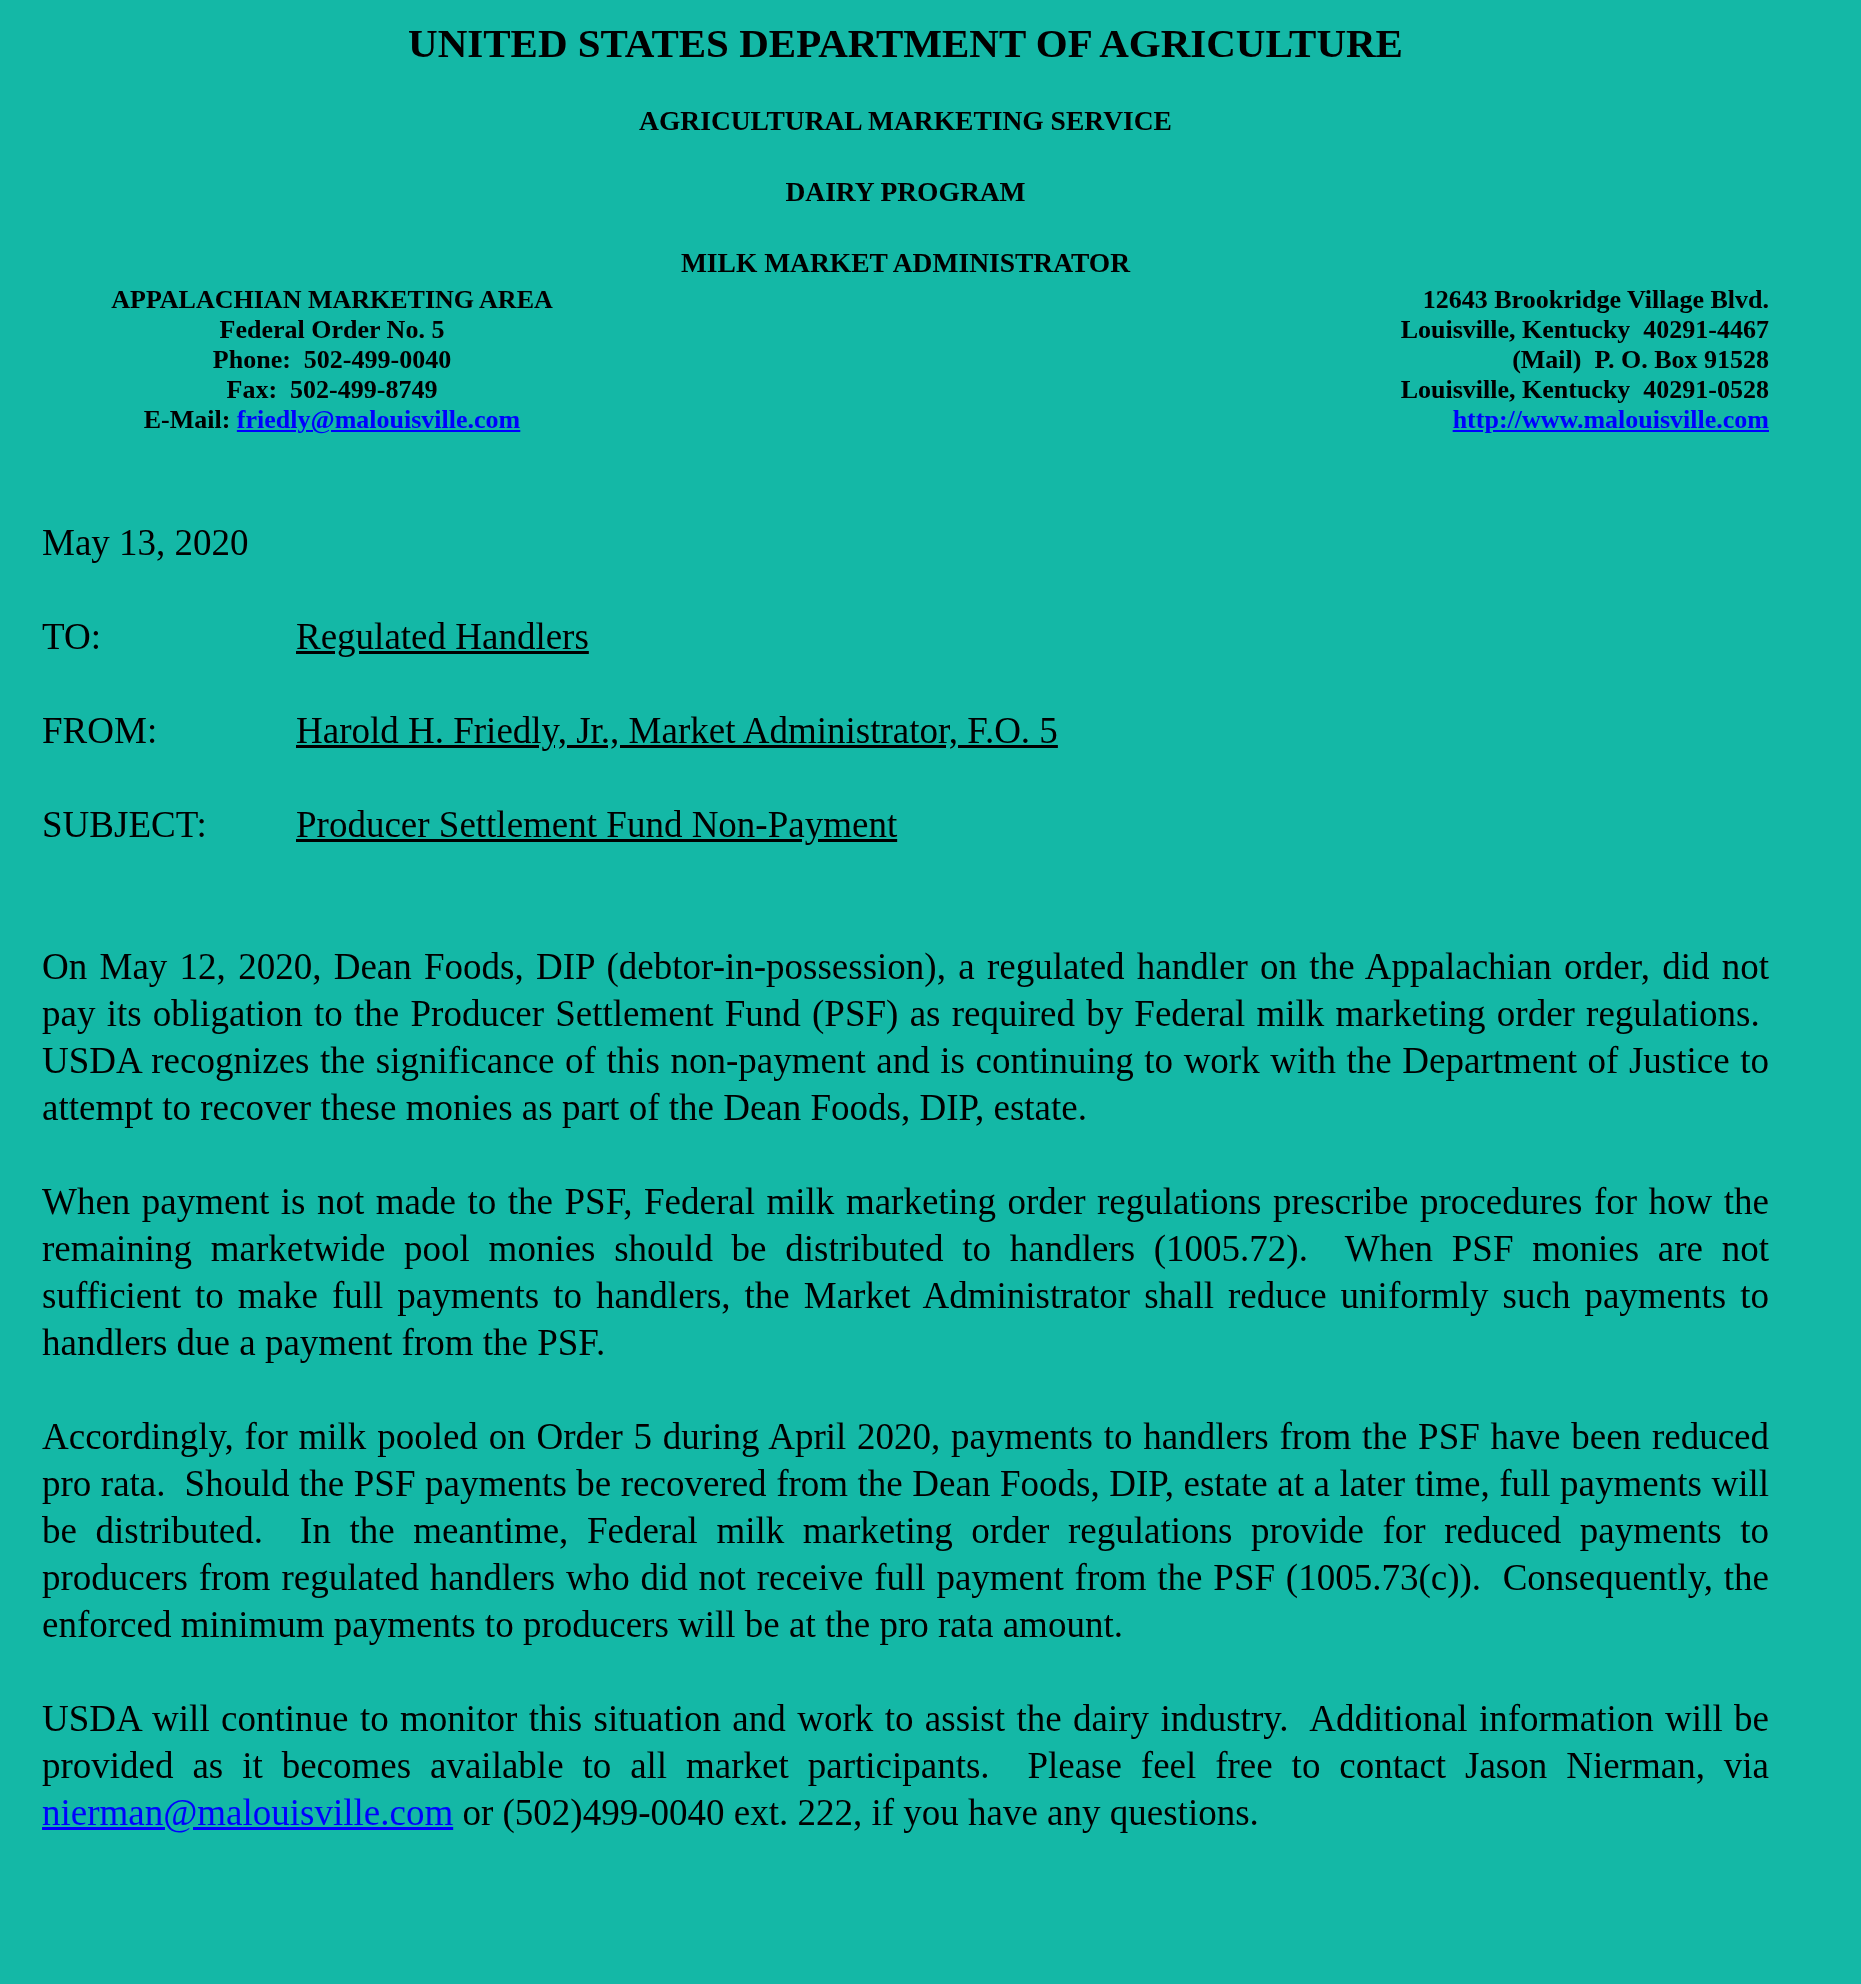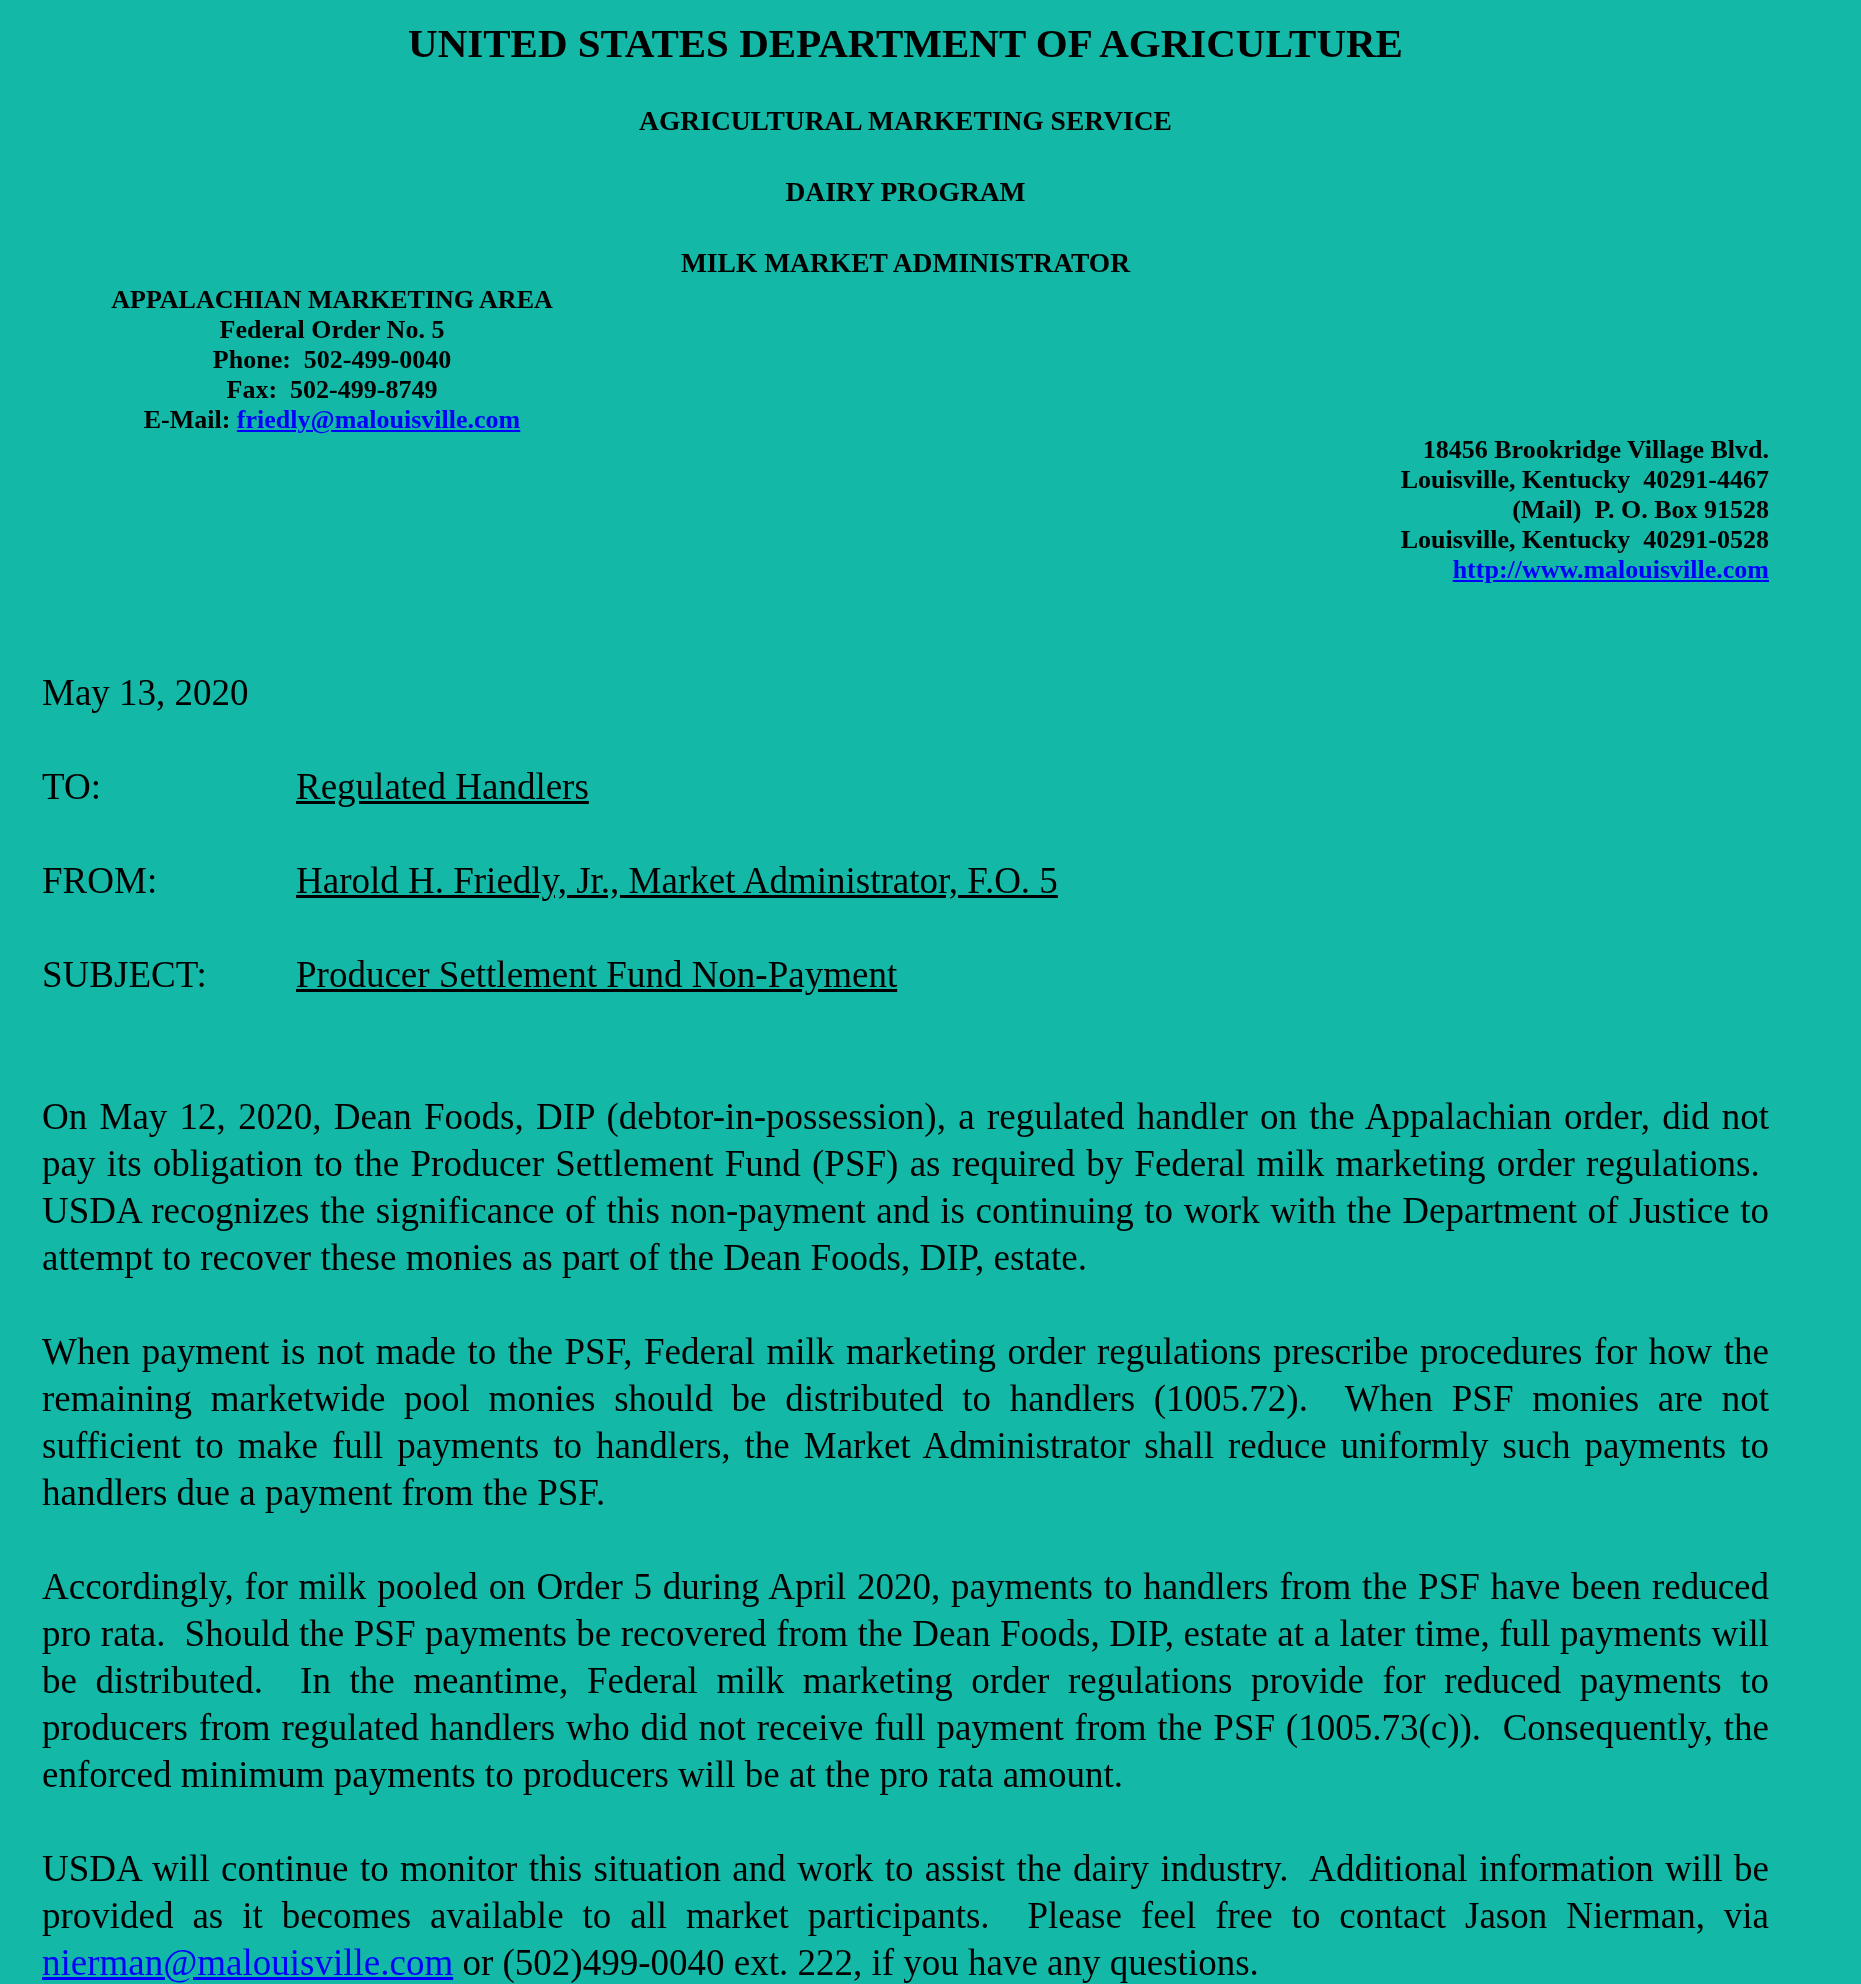--- a/index.html
+++ b/index.html
@@ -26,21 +26,20 @@
     line-height: 33px;
     margin-top: 38px;
   }
   .contact-row {
     display: flex;
     justify-content: space-between;
     margin-top: 6.1px;
     font-weight: bold;
     font-size: 26px;
     line-height: 30px;
-    flex-direction: column;
   }
   .contact-left  { width: 580px; text-align: center; }
   .contact-right { text-align: right; }
   .link {
     color: #0000FF;
     text-decoration: underline;
     cursor: pointer;
   }
   .date-line {
     font-size: 37px;
@@ -77,21 +76,21 @@
 
     <div class="contact-row">
       <div class="contact-left">
         <div>APPALACHIAN MARKETING AREA</div>
         <div>Federal Order No. 5</div>
         <div>Phone:&nbsp; 502-499-0040</div>
         <div>Fax:&nbsp; 502-499-8749</div>
         <div><span>E-Mail:&nbsp;</span><a class="link">friedly@malouisville.com</a></div>
       </div>
       <div class="contact-right">
-        <div>18456 Brookridge Village Blvd.</div>
+        <div>12643 Brookridge Village Blvd.</div>
         <div>Louisville, Kentucky&nbsp; 40291-4467</div>
         <div>(Mail)&nbsp; P. O. Box 91528</div>
         <div>Louisville, Kentucky&nbsp; 40291-0528</div>
         <div><a class="link">http://www.malouisville.com</a></div>
       </div>
     </div>
   </header>
 
   <main>
     <p class="date-line">May 13, 2020</p>

